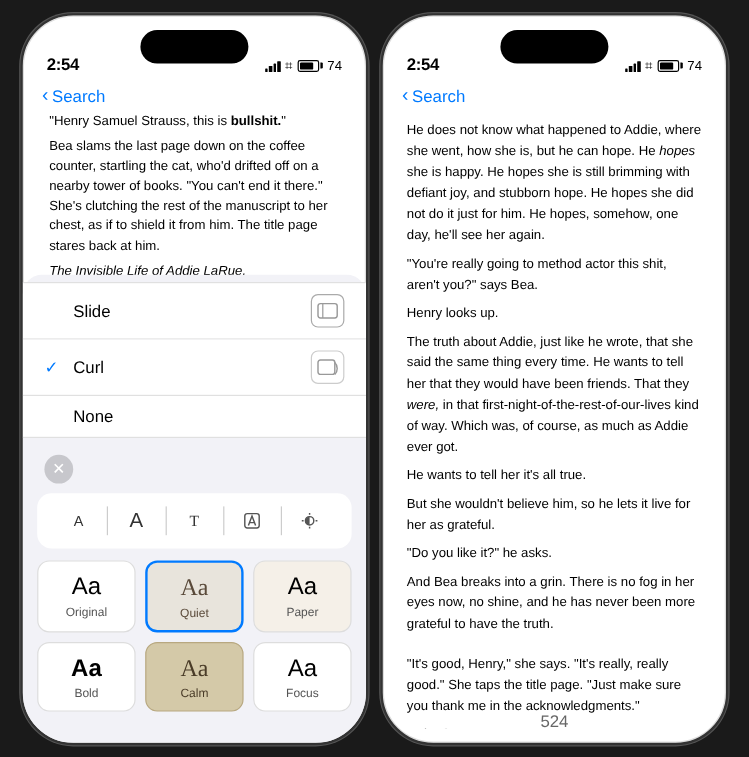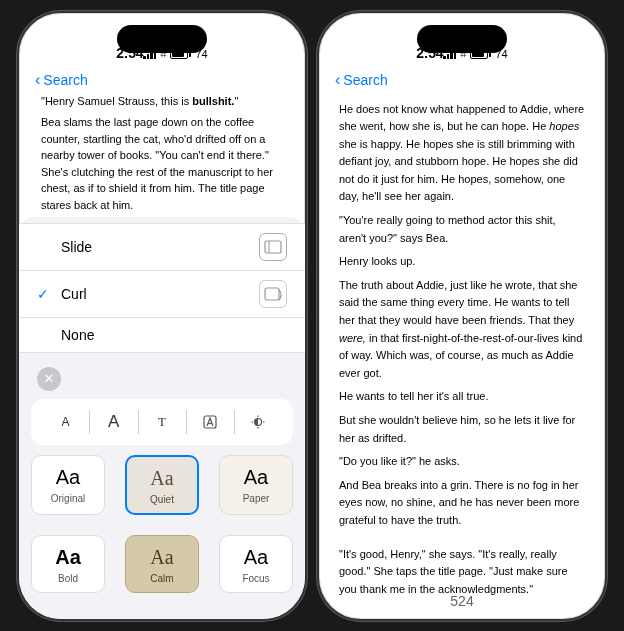--- a/index.html
+++ b/index.html
@@ -47,21 +47,21 @@
 
     
     .status-bar {
       position: absolute;
       top: 0;
       left: 0;
       right: 0;
       height: 52px;
       display: flex;
       align-items: flex-end;
-      justify-content: center;
+      justify-content: space-between;
       padding: 0 20px 4px;
       z-index: 5;
       background: transparent;
     }
 
     .status-time {
       font-size: 14px;
       font-weight: 600;
       color: #000;
       letter-spacing: -0.3px;
@@ -235,21 +235,21 @@
     .font-mode-btn {
       display: flex;
       align-items: center;
       justify-content: center;
     }
 
     
     .theme-cards {
       display: grid;
       grid-template-columns: repeat(3, 1fr);
-      gap: 20px;
+      gap: 8px;
       padding: 6px 12px;
     }
 
     .theme-card {
       border-radius: 10px;
       border: 1.5px solid #ddd;
       padding: 10px 8px 8px;
       display: flex;
       flex-direction: column;
       align-items: center;
@@ -510,21 +510,21 @@
           <span>Search</span>
         </div>
       </div>
 
       <div class="book-text-right">
         <p style="margin-bottom:6px">He does not know what happened to Addie, where she went, how she is, but he can hope. He <span class="italic">hopes</span> she is happy. He hopes she is still brimming with defiant joy, and stubborn hope. He hopes she did not do it just for him. He hopes, somehow, one day, he'll see her again.</p>
         <p style="margin-bottom:6px">"You're really going to method actor this shit, aren't you?" says Bea.</p>
         <p style="margin-bottom:6px">Henry looks up.</p>
         <p style="margin-bottom:6px">The truth about Addie, just like he wrote, that she said the same thing every time. He wants to tell her that they would have been friends. That they <span class="italic">were,</span> in that first-night-of-the-rest-of-our-lives kind of way. Which was, of course, as much as Addie ever got.</p>
         <p style="margin-bottom:6px">He wants to tell her it's all true.</p>
-        <p style="margin-bottom:6px">But she wouldn't believe him, so he lets it live for her as drifted.</p>
+        <p style="margin-bottom:6px">But she wouldn't believe him, so he lets it live for her as grateful.</p>
         <p style="margin-bottom:6px">"Do you like it?" he asks.</p>
         <p style="margin-bottom:16px">And Bea breaks into a grin. There is no fog in her eyes now, no shine, and he has never been more grateful to have the truth.</p>
         <p style="margin-bottom:6px">"It's good, Henry," she says. "It's really, really good." She taps the title page. "Just make sure you thank me in the acknowledgments."</p>
         <p style="margin-bottom:6px">"What?"</p>
 
       </div>
 
       <div class="page-num">524</div>
     </div>
   </div>

